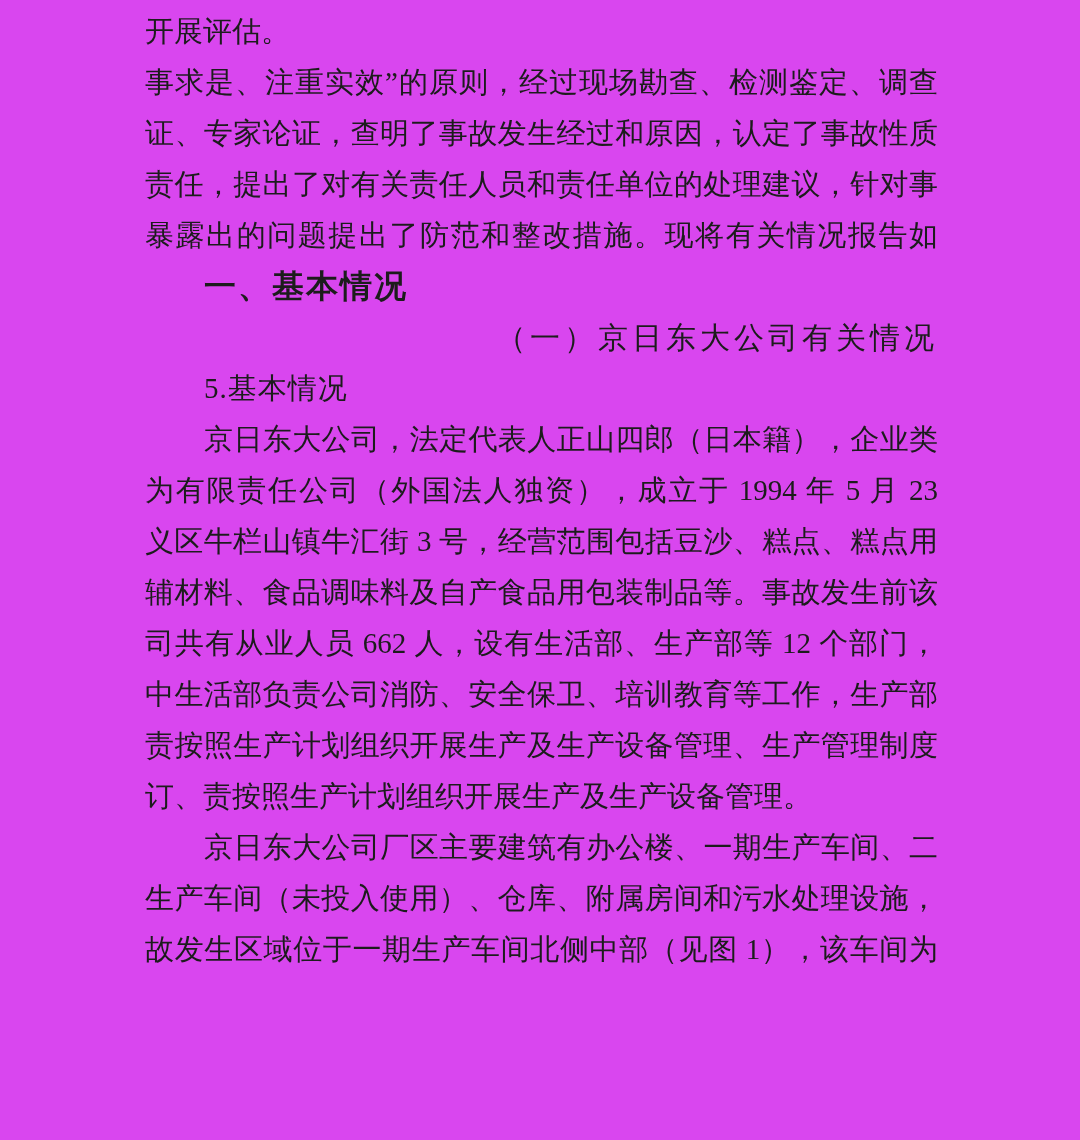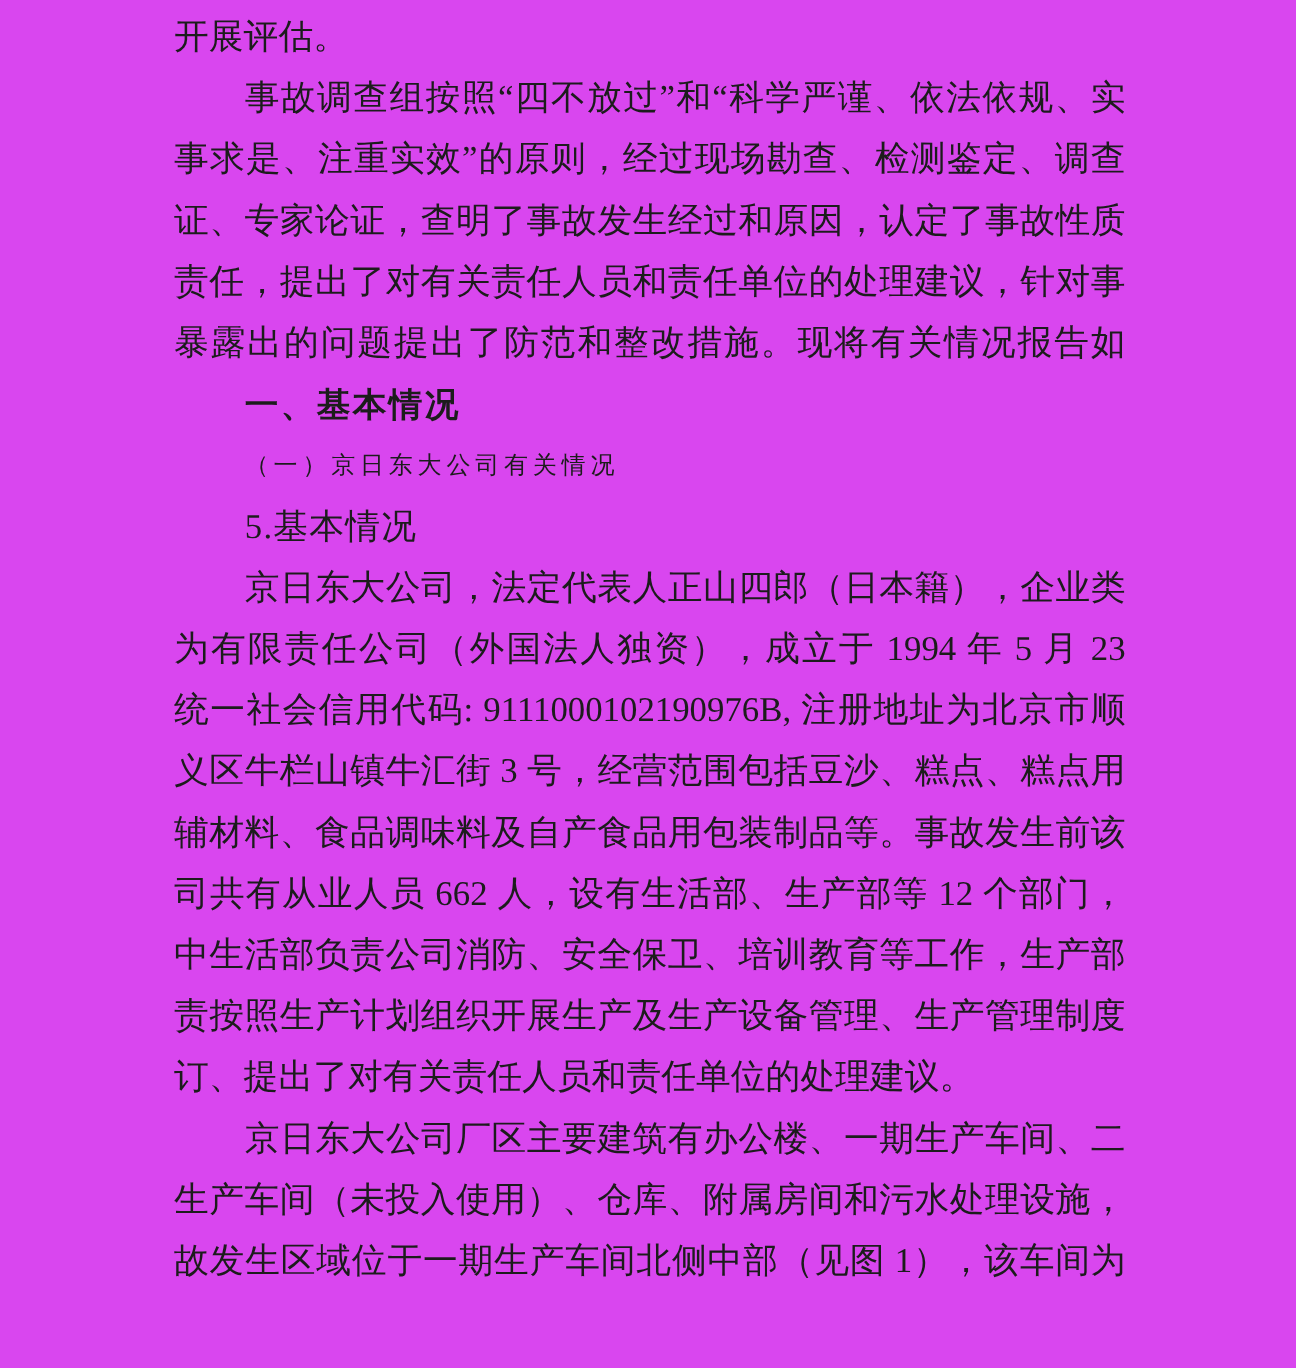--- a/index.html
+++ b/index.html
@@ -35,51 +35,50 @@
     text-align: justify;
     text-align-last: justify;
     text-justify: inter-character;
   }
   .line.indent {
     text-indent: 59px;
   }
   .line.h1 {
     font-family: "Liberation Sans", "DejaVu Sans", sans-serif;
     font-weight: 700;
-    font-size: 28px;
+    font-size: 32px;
     letter-spacing: 2px;
   }
   .line.h2 {
-    font-size: 20px;
+    font-size: 30px;
     letter-spacing: 4px;
+    text-align: right;
   }
   .line.h3 {
     letter-spacing: 1px;
   }
 </style>
 </head>
 <body>
 
 <div class="page">
   <div class="doc" id="doc-lines">
       <div class="line body">开展评估。</div>
-      <div class="line body indent fill">事故调查组按照“四不放过”和“科学严谨、依法依规、实</div>
       <div class="line body fill">事求是、注重实效”的原则，经过现场勘查、检测鉴定、调查取</div>
       <div class="line body fill">证、专家论证，查明了事故发生经过和原因，认定了事故性质和</div>
       <div class="line body fill">责任，提出了对有关责任人员和责任单位的处理建议，针对事故</div>
       <div class="line body fill">暴露出的问题提出了防范和整改措施。现将有关情况报告如下：</div>
       <div class="line h1 indent">一、基本情况</div>
       <div class="line h2 indent">（一）京日东大公司有关情况</div>
       <div class="line h3 indent">5.基本情况</div>
       <div class="line body indent fill">京日东大公司，法定代表人正山四郎（日本籍），企业类型</div>
       <div class="line body fill">为有限责任公司（外国法人独资），成立于 1994 年 5 月 23 日，</div>
-      <div class="line body fill">统一社会信用代码: 9111000102190976B, 注册地址为北京市顺</div>
       <div class="line body fill">义区牛栏山镇牛汇街 3 号，经营范围包括豆沙、糕点、糕点用原</div>
       <div class="line body fill">辅材料、食品调味料及自产食品用包装制品等。事故发生前该公</div>
       <div class="line body fill">司共有从业人员 662 人，设有生活部、生产部等 12 个部门，其</div>
       <div class="line body fill">中生活部负责公司消防、安全保卫、培训教育等工作，生产部负</div>
       <div class="line body fill">责按照生产计划组织开展生产及生产设备管理、生产管理制度修</div>
-      <div class="line body">订、提出了对有关责任人员和责任单位的处理建议。</div>
+      <div class="line body">订、责按照生产计划组织开展生产及生产设备管理。</div>
       <div class="line body indent fill">京日东大公司厂区主要建筑有办公楼、一期生产车间、二期</div>
       <div class="line body fill">生产车间（未投入使用）、仓库、附属房间和污水处理设施，事</div>
       <div class="line body fill">故发生区域位于一期生产车间北侧中部（见图 1），该车间为主</div>
     </div>
 </div>
 
 </body></html>

